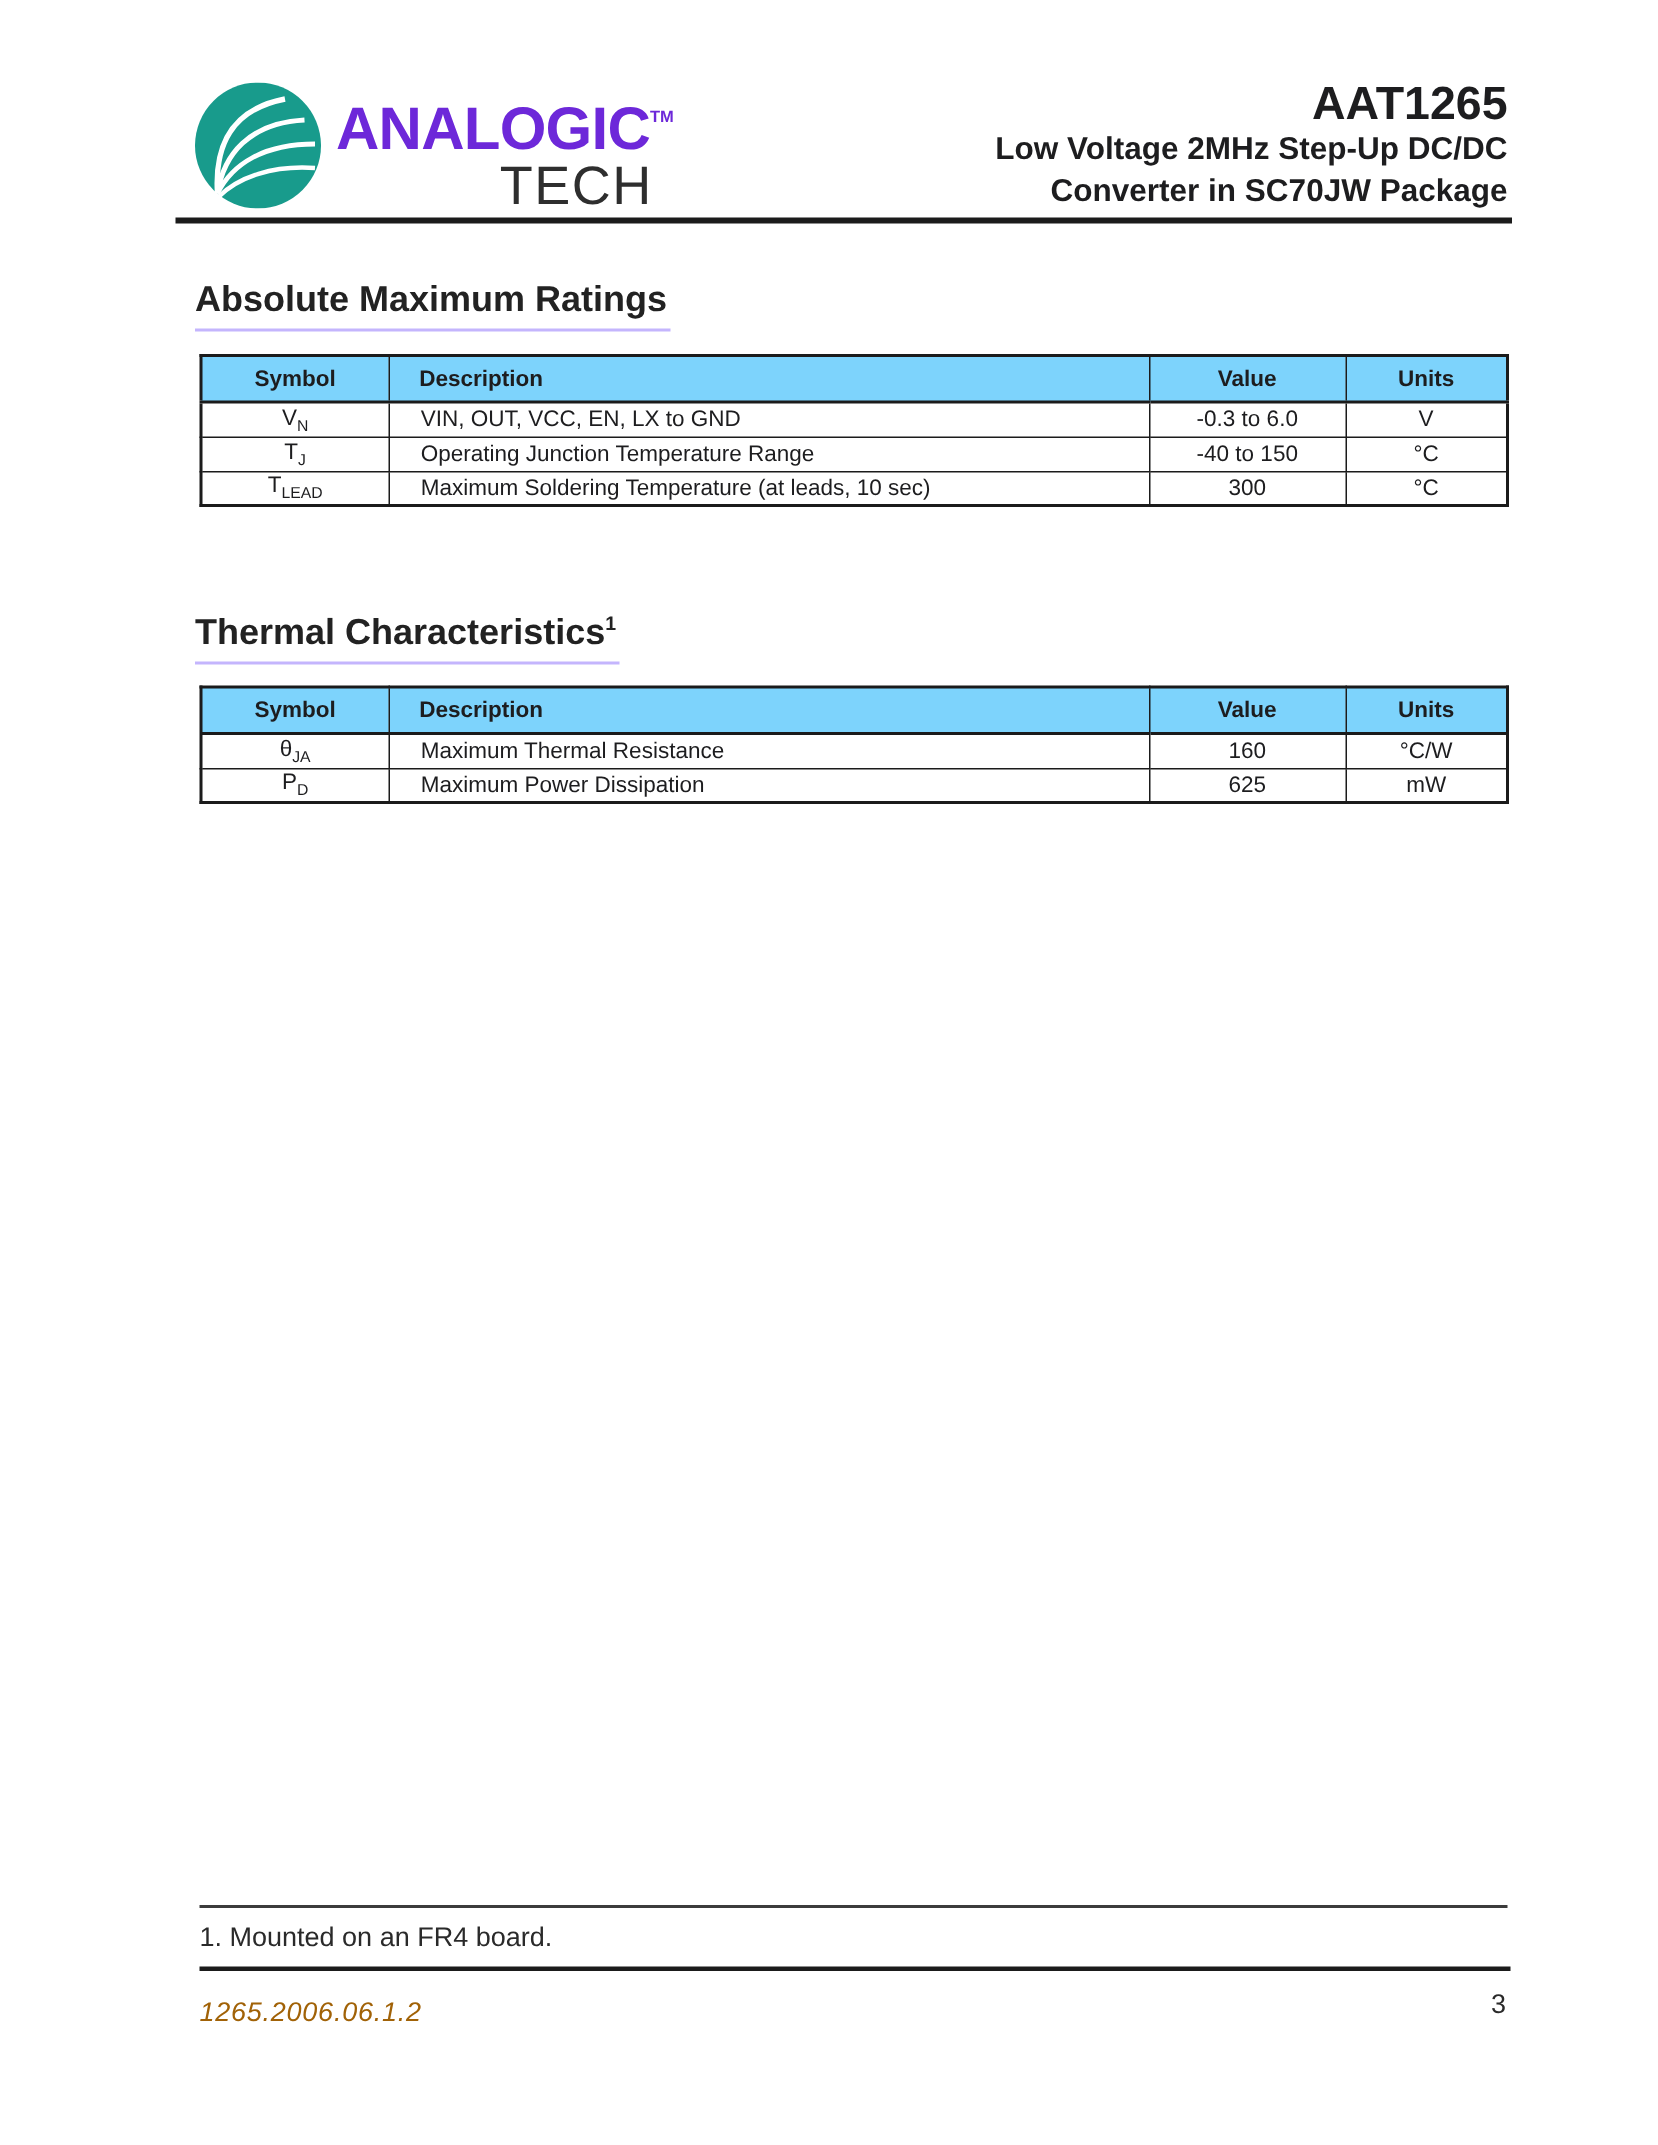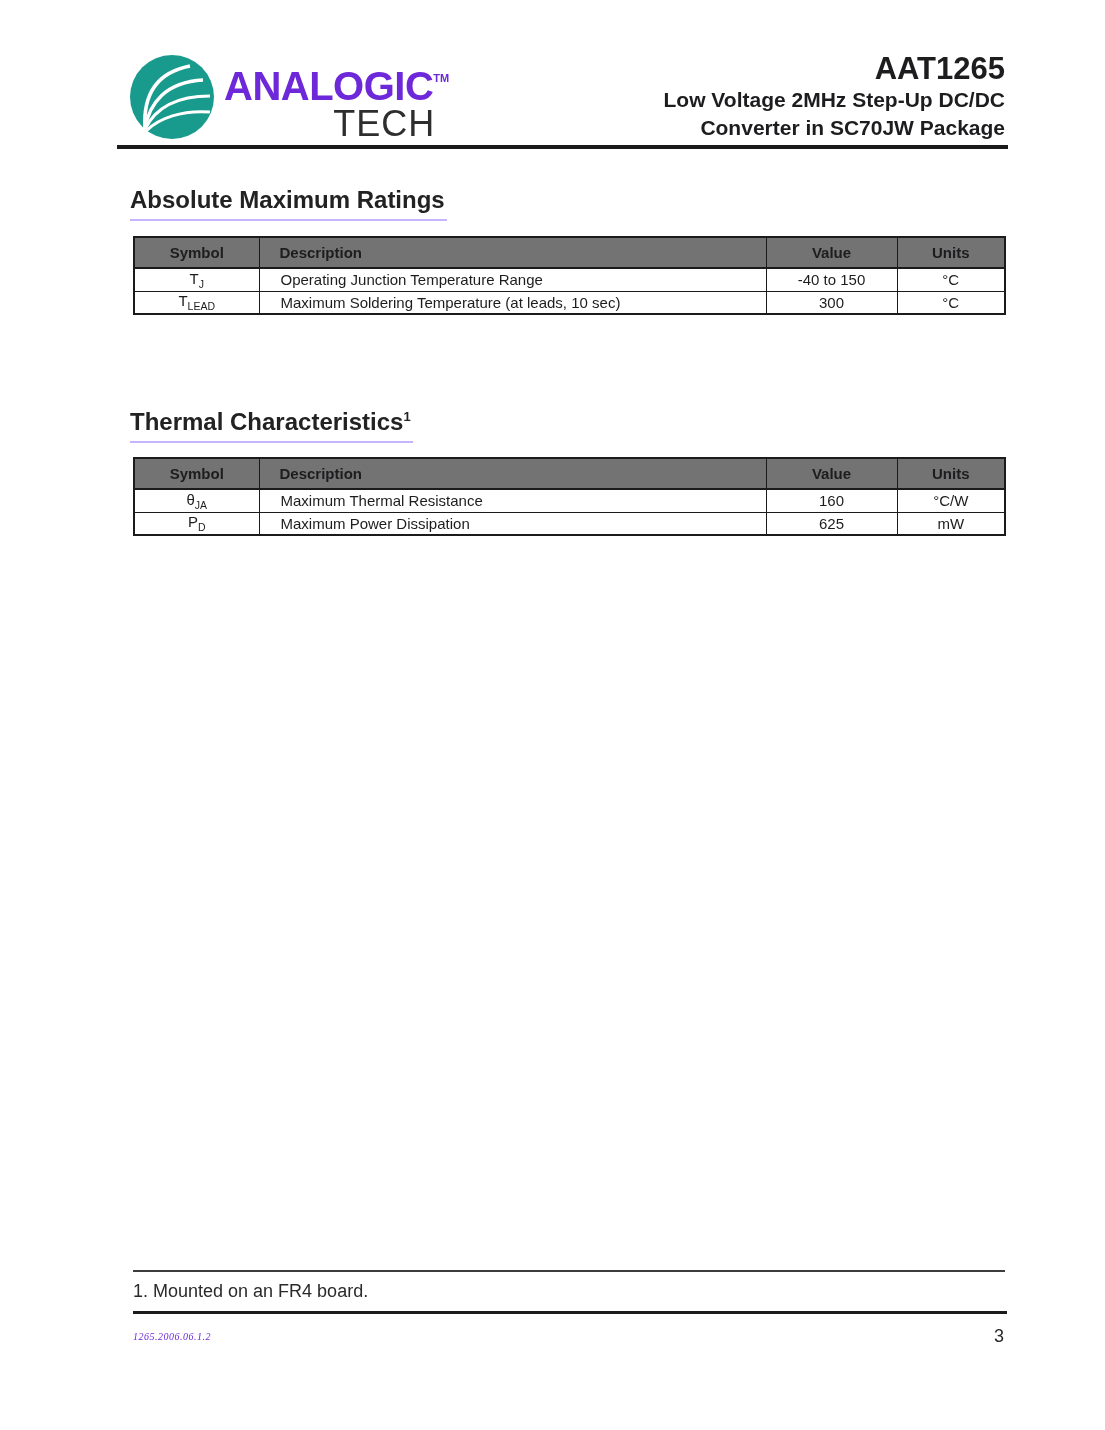--- a/index.html
+++ b/index.html
@@ -38,36 +38,36 @@
   table.spec {
     position:absolute; left:133px; width:871px;
     border-collapse:collapse; table-layout:fixed;
     border:2px solid #1b1b1b;
     font-size:15px; color:#1d1d1f;
   }
   #table-amr { top:236px; }
   #table-thermal { top:457px; }
   table.spec th, table.spec td { border:1px solid #1b1b1b; }
   table.spec thead th {
-    background:#737373; font-weight:700; height:31px;
+    background:#7dd3fc; font-weight:700; height:31px;
     border-bottom:2px solid #1b1b1b; text-align:center;
   }
   table.spec thead th.col-desc { text-align:left; padding-left:20px; }
   table.spec td { height:23px; text-align:center; }
   table.spec td.cell-desc { text-align:left; padding-left:21px; }
   table.spec sub { font-size:10.5px; }
 
   
   .footnote-rule-thin { position:absolute; left:133px; top:1270px; width:872px; height:2px; background:#3c3c3c; }
   .footnote-text { position:absolute; left:133px; top:1281px; font-size:18px; color:#2a2a2a; }
   .footer-rule-thick { position:absolute; left:133px; top:1311px; width:874px; height:3px; background:#1b1b1b; }
   .doc-number {
     position:absolute; left:133px; top:1331px;
-    font-family:Liberation Serif, serif; font-style:italic;
-    font-size:10px; letter-spacing:0.5px; color:#6d28d9;
+    font-family:Liberation Sans, sans-serif; font-style:italic;
+    font-size:18px; letter-spacing:0.5px; color:#a16207;
   }
   .page-number { position:absolute; right:101px; top:1326px; font-size:18px; color:#2a2a2a; }
 </style>
 </head>
 <body>
 
 <div class="logo">
   <svg class="logo-mark" viewBox="0 0 84 84" xmlns="http://www.w3.org/2000/svg">
     <circle cx="42" cy="42" r="42" fill="#189b8c"></circle>
     <path d="M15 74 C 13 42, 24 18, 60 11" stroke="#ffffff" stroke-width="3.6" fill="none"></path>
@@ -100,20 +100,26 @@
     </colgroup>
   <thead>
     <tr>
       <th>Symbol</th>
       <th class="col-desc">Description</th>
       <th>Value</th>
       <th>Units</th>
     </tr>
   </thead>
   <tbody>
+    <tr>
+      <td><span>V</span><sub>N</sub></td>
+      <td class="cell-desc">VIN, OUT, VCC, EN, LX to GND</td>
+      <td>-0.3 to 6.0</td>
+      <td>V</td>
+    </tr>
     <tr>
       <td><span>T</span><sub>J</sub></td>
       <td class="cell-desc">Operating Junction Temperature Range</td>
       <td>-40 to 150</td>
       <td>°C</td>
     </tr>
     <tr>
       <td><span>T</span><sub>LEAD</sub></td>
       <td class="cell-desc">Maximum Soldering Temperature (at leads, 10 sec)</td>
       <td>300</td>

